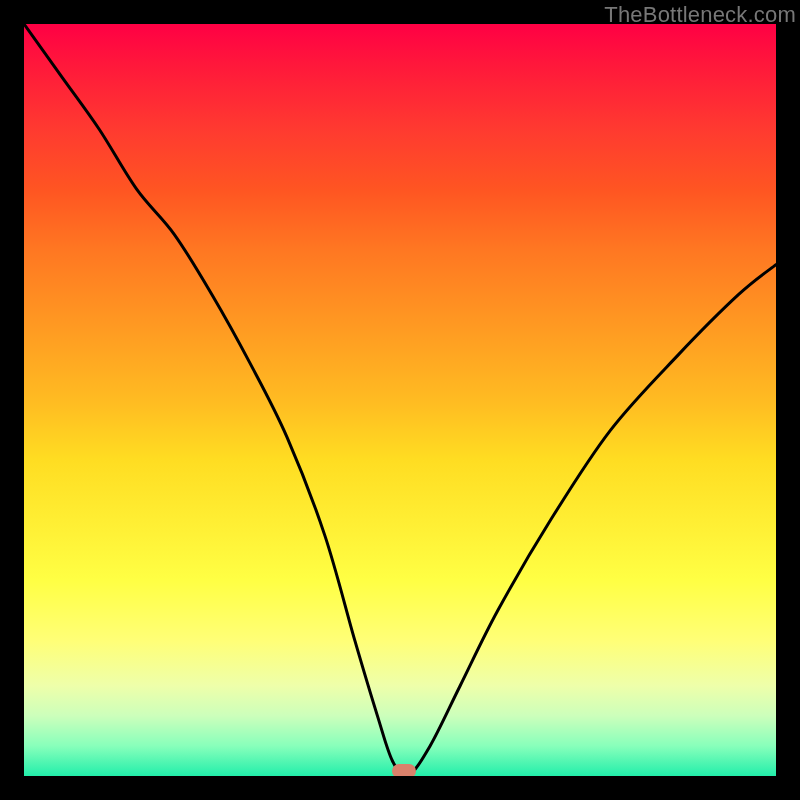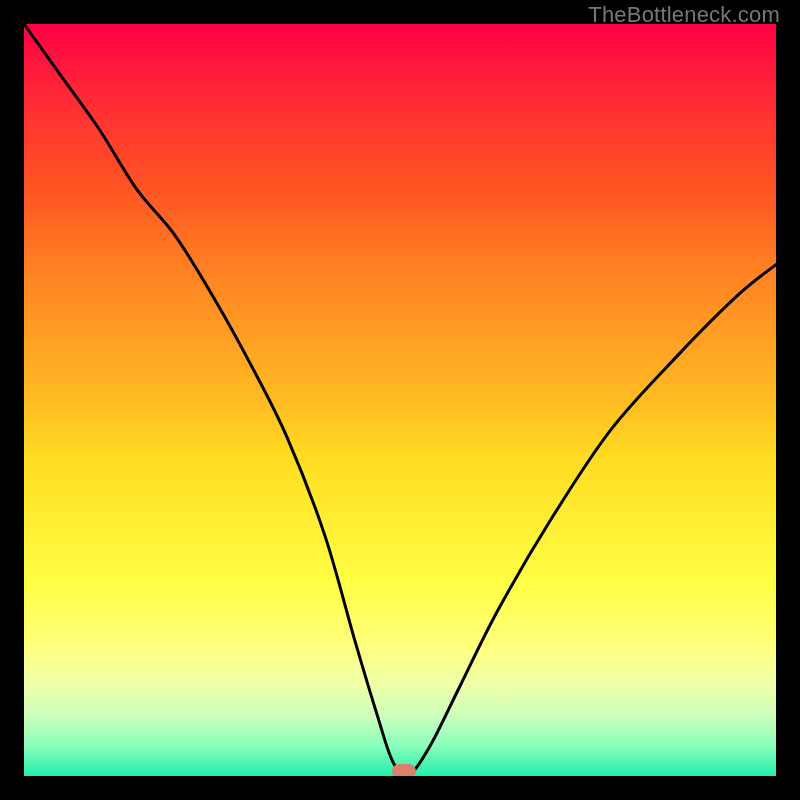--- a/index.html
+++ b/index.html
@@ -47,21 +47,21 @@
   .marker {
     position: absolute;
     width: 24px;
     height: 14px;
     background: #d9816b;
     border-radius: 7px;
   }
   .watermark {
     position: absolute;
     top: 2px;
-    right: 20px;
+    right: 4px;
     color: #777;
     font-size: 22px;
     font-weight: 500;
     letter-spacing: 0.2px;
   }
 </style>
 </head>
 <body>
 
 <div class="plot-area">

